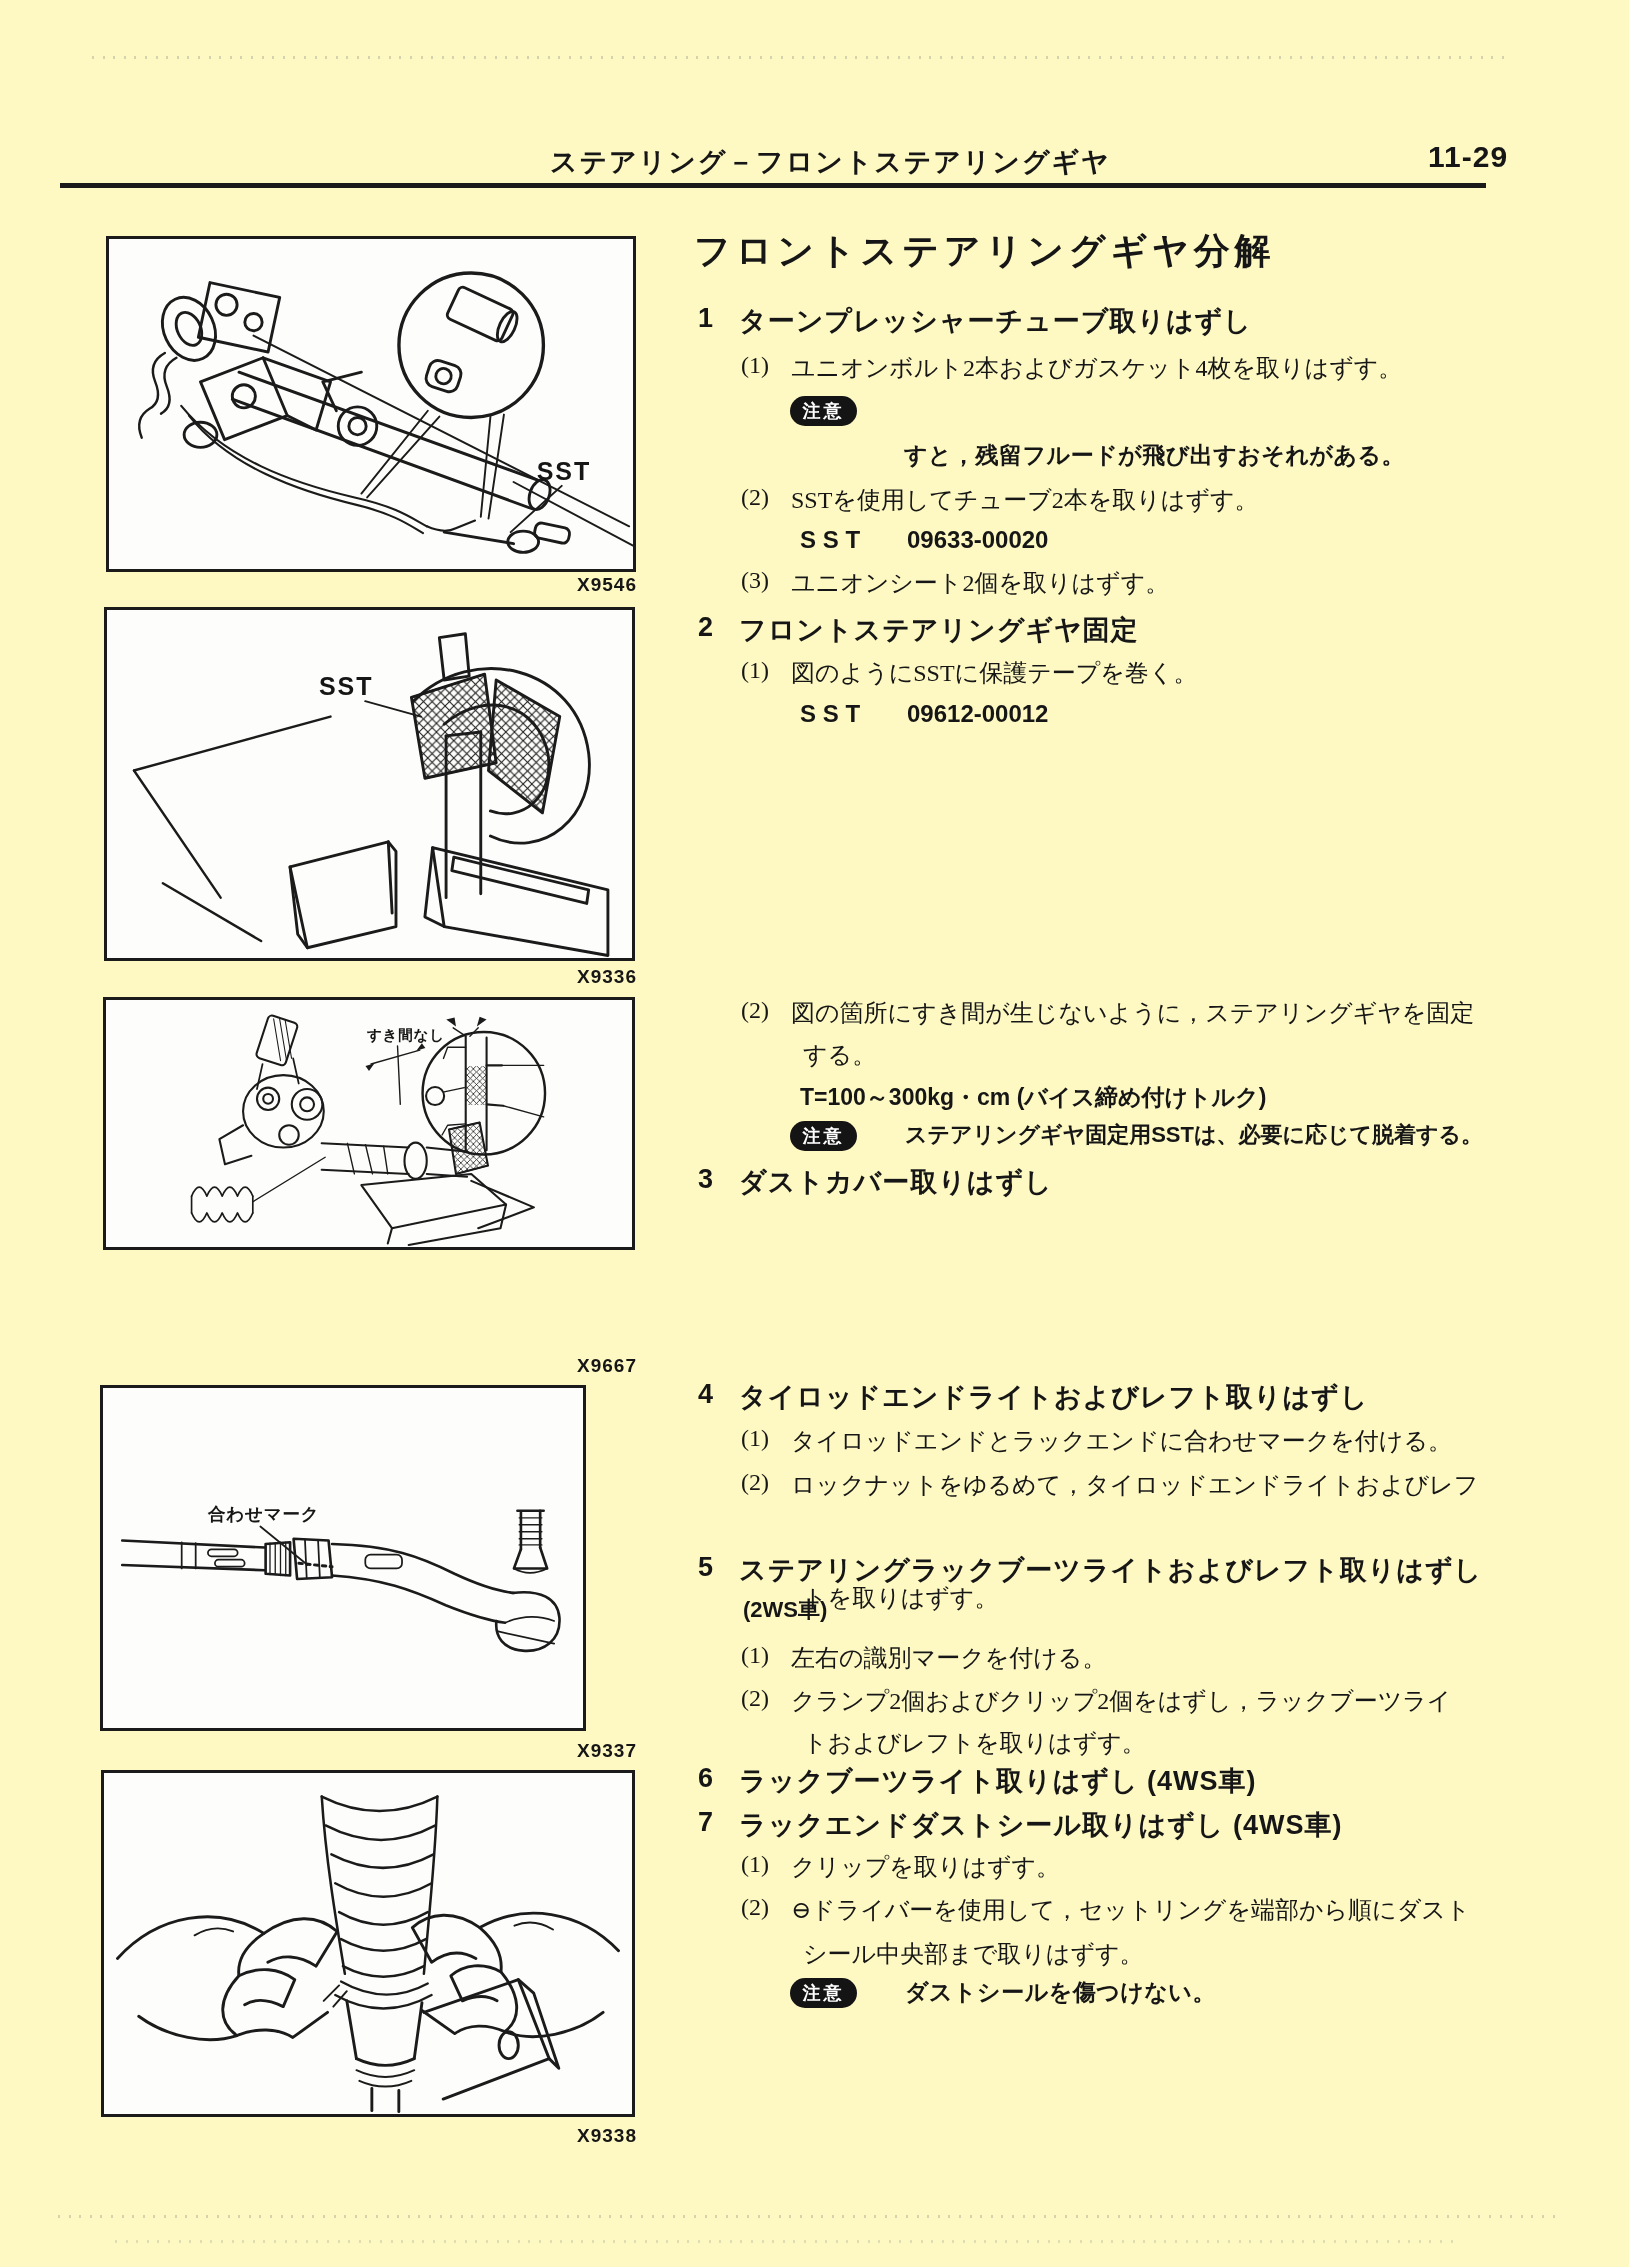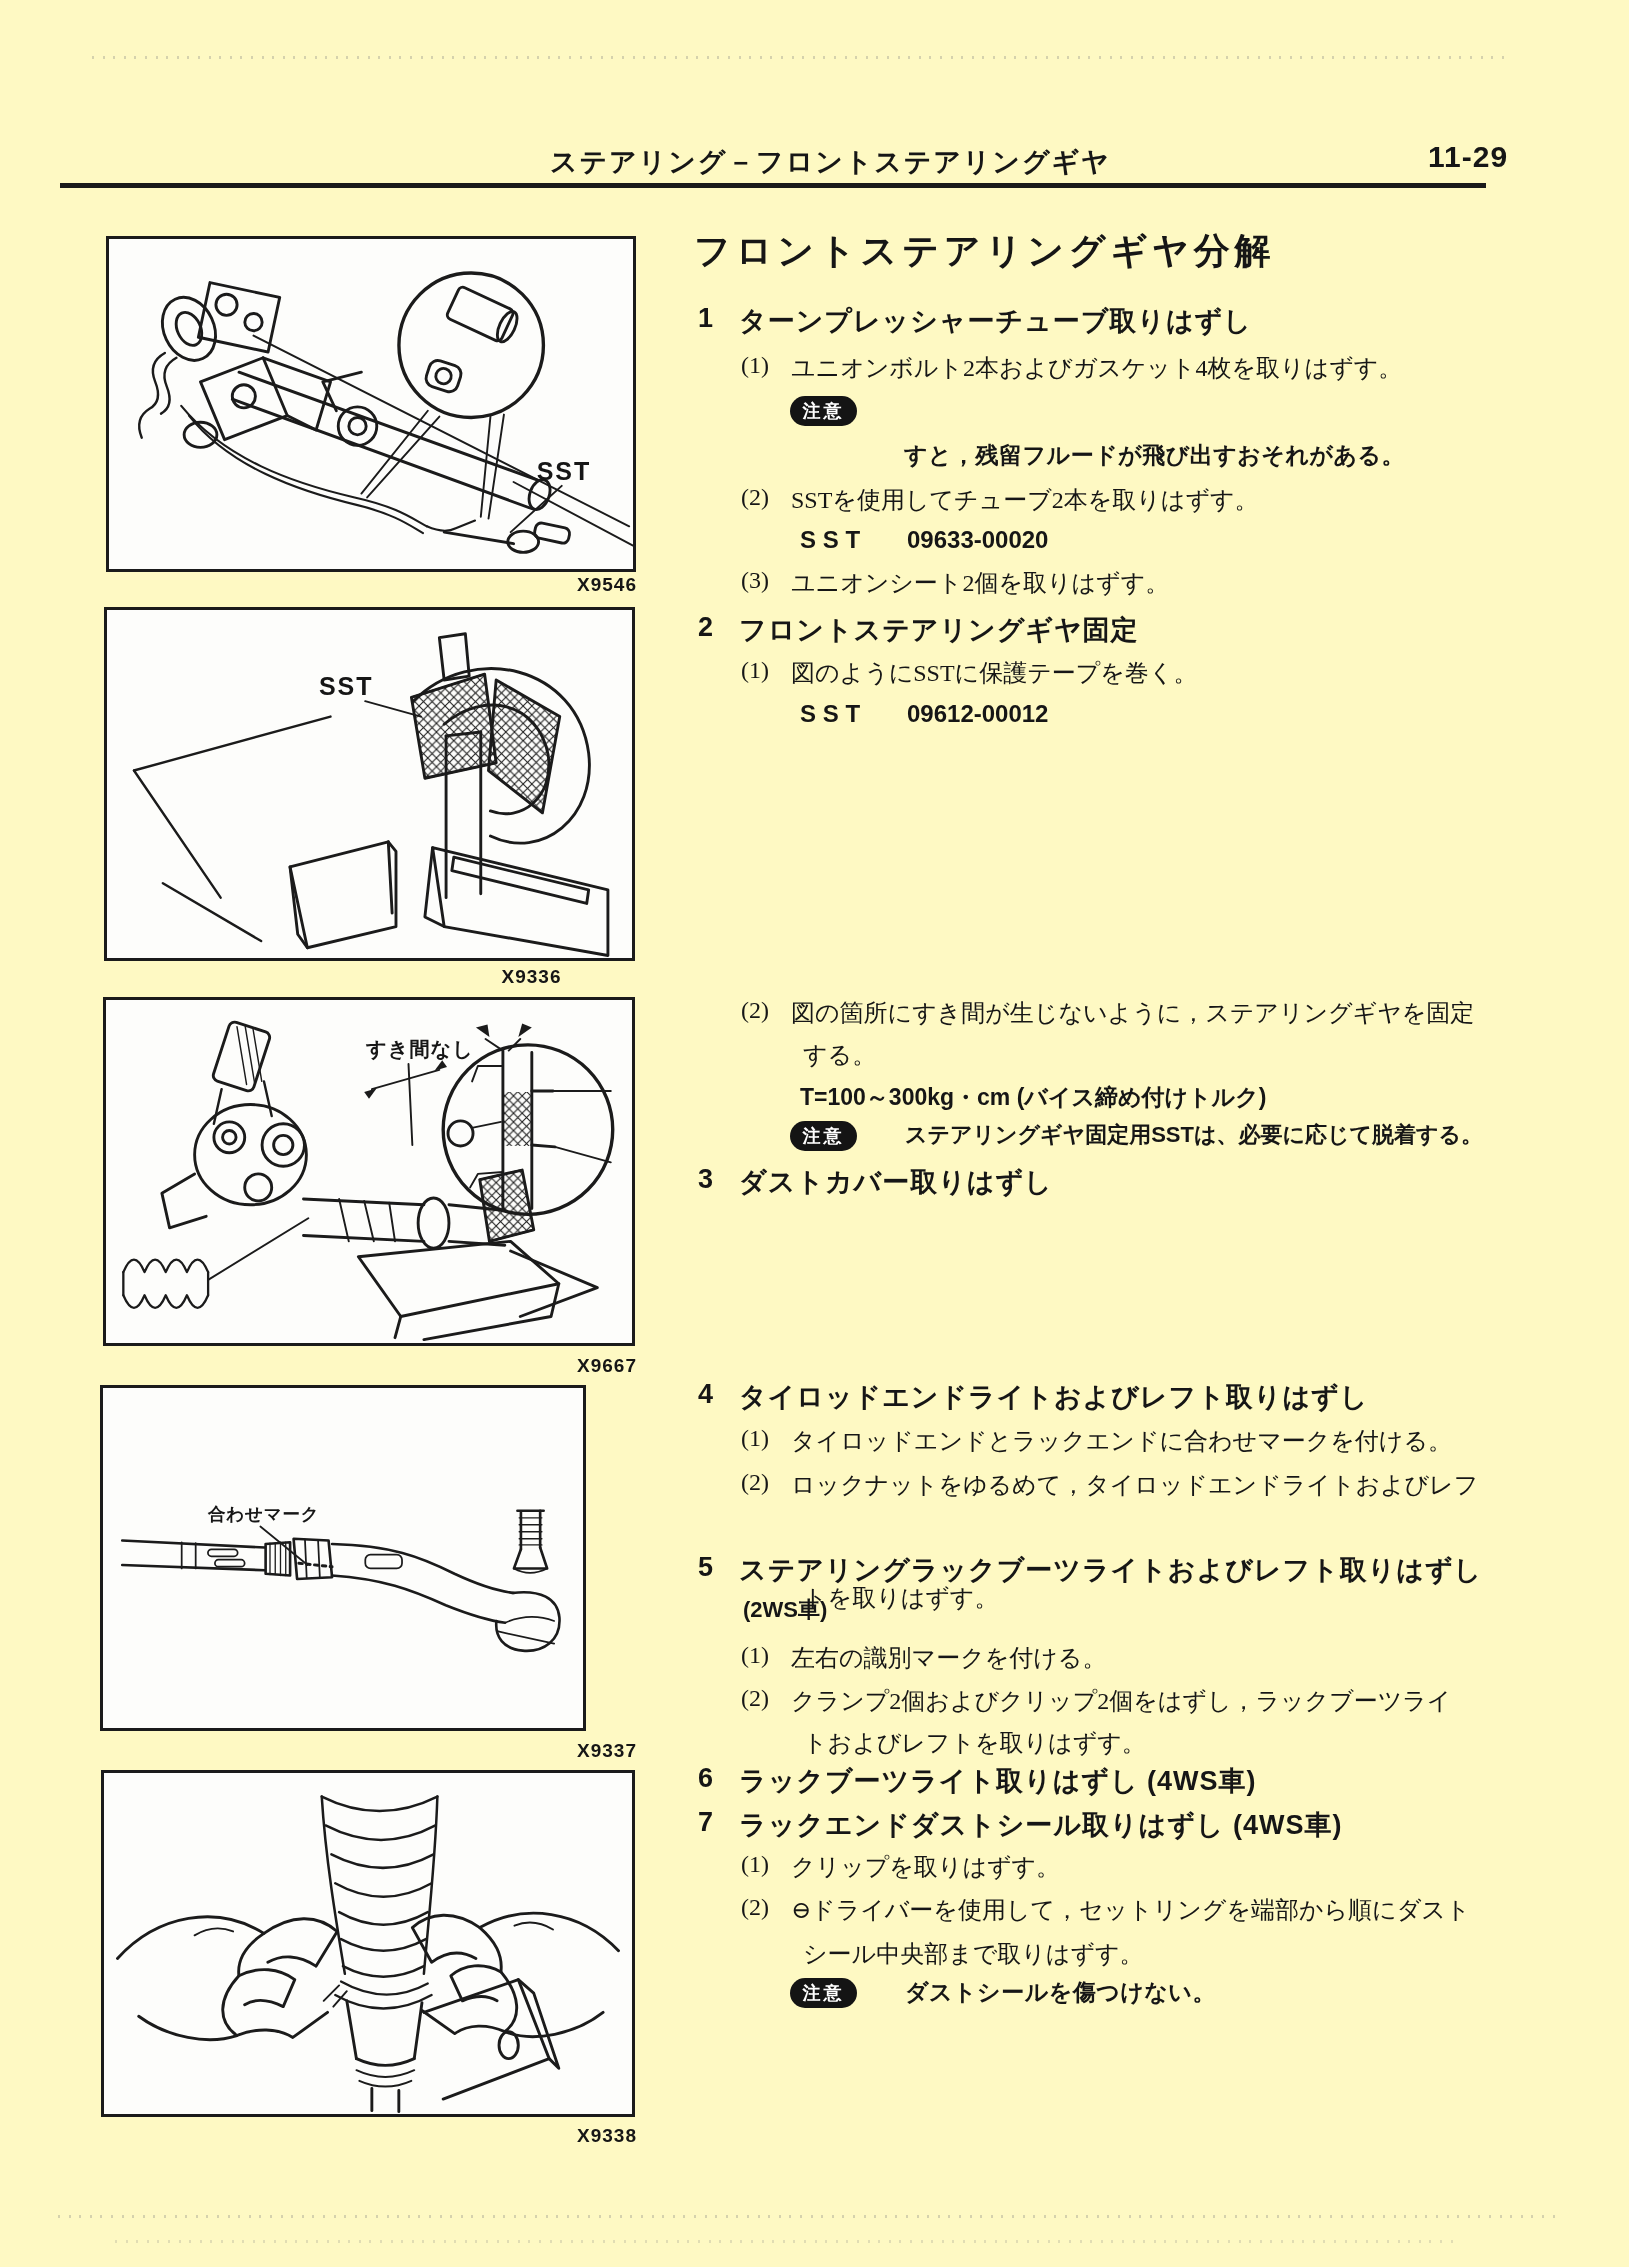--- a/index.html
+++ b/index.html
@@ -144,23 +144,23 @@
         <path d="M350,118 C 392,82 448,96 458,150 C 464,194 430,220 398,208"></path>
         <polygon points="316,90 392,66 404,158 330,174" fill="url(#hx2)"></polygon>
         <polygon points="404,72 470,110 452,210 396,166" fill="url(#hx2)"></polygon>
         <path d="M316,90 L392,66 M330,174 L404,158" stroke-width="2"></path>
 
         <path d="M268,94 L326,110" stroke-width="2"></path>
       </g>
       <text x="220" y="88" font-size="26" letter-spacing="2">SST</text>
     </svg>
   </div>
-  <div class="figcode" style="top:966px;text-align:center;">X9336</div>
-
-  <div class="fig" style="left:103px;top:997px;width:532px;height:349px;">
+  <div class="figcode" style="top:966px;">X9336</div>
+
+  <div class="fig" style="left:103px;top:997px;width:532px;height:253px;">
     <svg viewBox="0 0 546 355">
       <defs>
         <pattern id="hx3" patternUnits="userSpaceOnUse" width="9" height="9">
           <path d="M0,9 L9,0 M0,0 L9,9" stroke="#1b1b1b" stroke-width="1.1"></path>
         </pattern>
       </defs>
       <g stroke="#1b1b1b" fill="none" stroke-width="3" stroke-linecap="round" stroke-linejoin="round">
 
         <g transform="rotate(18 140 60)">
           <rect x="118" y="26" width="44" height="64" rx="6"></rect>

